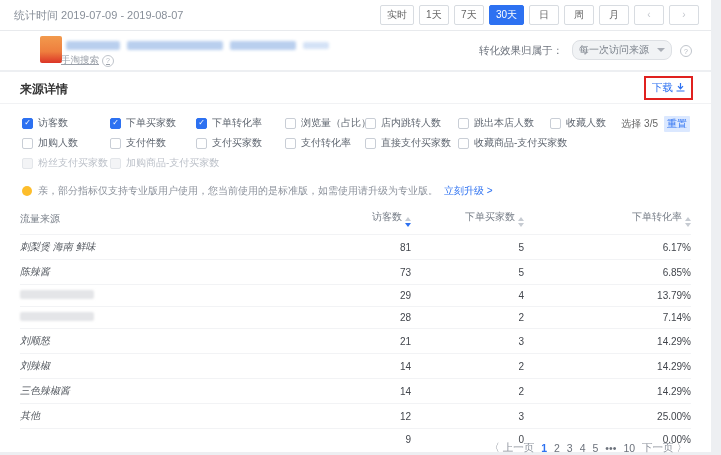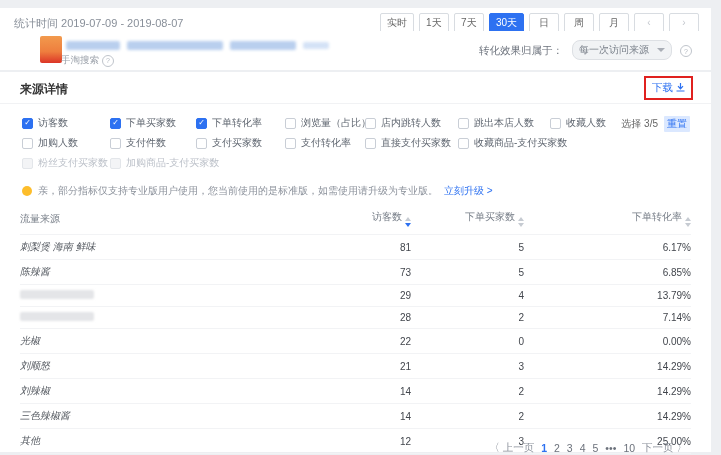--- a/index.html
+++ b/index.html
@@ -1,33 +1,33 @@
 <!DOCTYPE html>
 <html><head>
 <meta charset="utf-8">
 <style>
   html,body{margin:0;padding:0;}
   body{width:721px;height:455px;background:#edeff2;font-family:"Liberation Sans",sans-serif;position:relative;overflow:hidden;}
   .card{position:absolute;background:#fff;}
 
   
-  .topbar{left:0;top:8px;width:711px;height:30px;border-bottom:1px solid #e8eaed;display:flex;align-items:center;}
+  .topbar{left:0;top:0;width:711px;height:30px;border-bottom:1px solid #e8eaed;display:flex;align-items:center;}
   .stat-time{margin-left:14px;font-size:11px;color:#888f99;}
   .time-group{margin-left:auto;margin-right:12px;display:flex;gap:5px;align-items:center;}
   .tbtn{min-width:16px;padding:0 6px;height:18px;line-height:18px;text-align:center;font-size:10px;color:#666;background:#fff;border:1px solid #d8dce1;border-radius:2px;cursor:pointer;white-space:nowrap;}
   .tbtn.active{background:#2d71f1;border-color:#2d71f1;color:#fff;}
   .tbtn.nav{color:#c4c8ce;}
 
   
   .productbar{left:0;top:31px;width:711px;height:39px;}
   .thumb{position:absolute;left:40px;top:5px;width:22px;height:27px;border-radius:2px;background:linear-gradient(180deg,#f29a4d 0%,#ee7e3e 58%,#dc3527 100%);}
   .title-blur{position:absolute;left:66px;top:10px;display:flex;gap:7px;align-items:center;}
   .title-blur i{display:block;height:9px;border-radius:2px;background:#b9cfee;filter:blur(1.6px);}
   .title-blur i.lite{background:#d4e2f6;height:7px;}
-  .source-name{position:absolute;left:61px;top:23px;font-size:9.5px;color:#9aa0a9;display:flex;align-items:center;gap:3px;}
+  .source-name{position:absolute;left:61px;top:23px;font-size:9.5px;color:#9aa0a9;display:flex;align-items:center;gap:3px;text-decoration:underline;}
   .q-icon{display:inline-flex;width:10px;height:10px;border:1px solid #c0c5cc;border-radius:50%;color:#b3b8c0;font-size:7px;align-items:center;justify-content:center;}
   .attr-label{position:absolute;left:479px;top:13px;font-size:10.5px;color:#6d737d;}
   .attr-select{position:absolute;left:572px;top:9px;width:100px;height:20px;background:#f1f3f5;border:1px solid #dde0e4;border-radius:8px;display:flex;align-items:center;font-size:10px;color:#787f89;padding:0 6px;box-sizing:border-box;cursor:pointer;}
   .attr-select .caret{margin-left:auto;width:0;height:0;border-left:4px solid transparent;border-right:4px solid transparent;border-top:4px solid #a9aeb6;}
   .attr-q{position:absolute;left:680px;top:14px;}
 
   
   .main{left:0;top:72px;width:711px;height:380px;}
   .panel-head{height:31px;border-bottom:1px solid #f1f2f4;position:relative;}
   .panel-title{position:absolute;left:20px;top:9px;font-size:12px;font-weight:bold;color:#333;}
@@ -243,26 +243,20 @@
           <td>4</td>
           <td>13.79%</td>
         </tr>
         <tr>
           <td><span class="mask"></span></td>
           <td>28</td>
           <td>2</td>
           <td>7.14%</td>
         </tr>
         <tr>
-          <td><span class="nm">光椒</span></td>
-          <td>22</td>
-          <td>0</td>
-          <td>0.00%</td>
-        </tr>
-        <tr>
           <td><span class="nm">刘顺怒</span></td>
           <td>21</td>
           <td>3</td>
           <td>14.29%</td>
         </tr>
         <tr>
           <td><span class="nm">刘辣椒</span></td>
           <td>14</td>
           <td>2</td>
           <td>14.29%</td>

